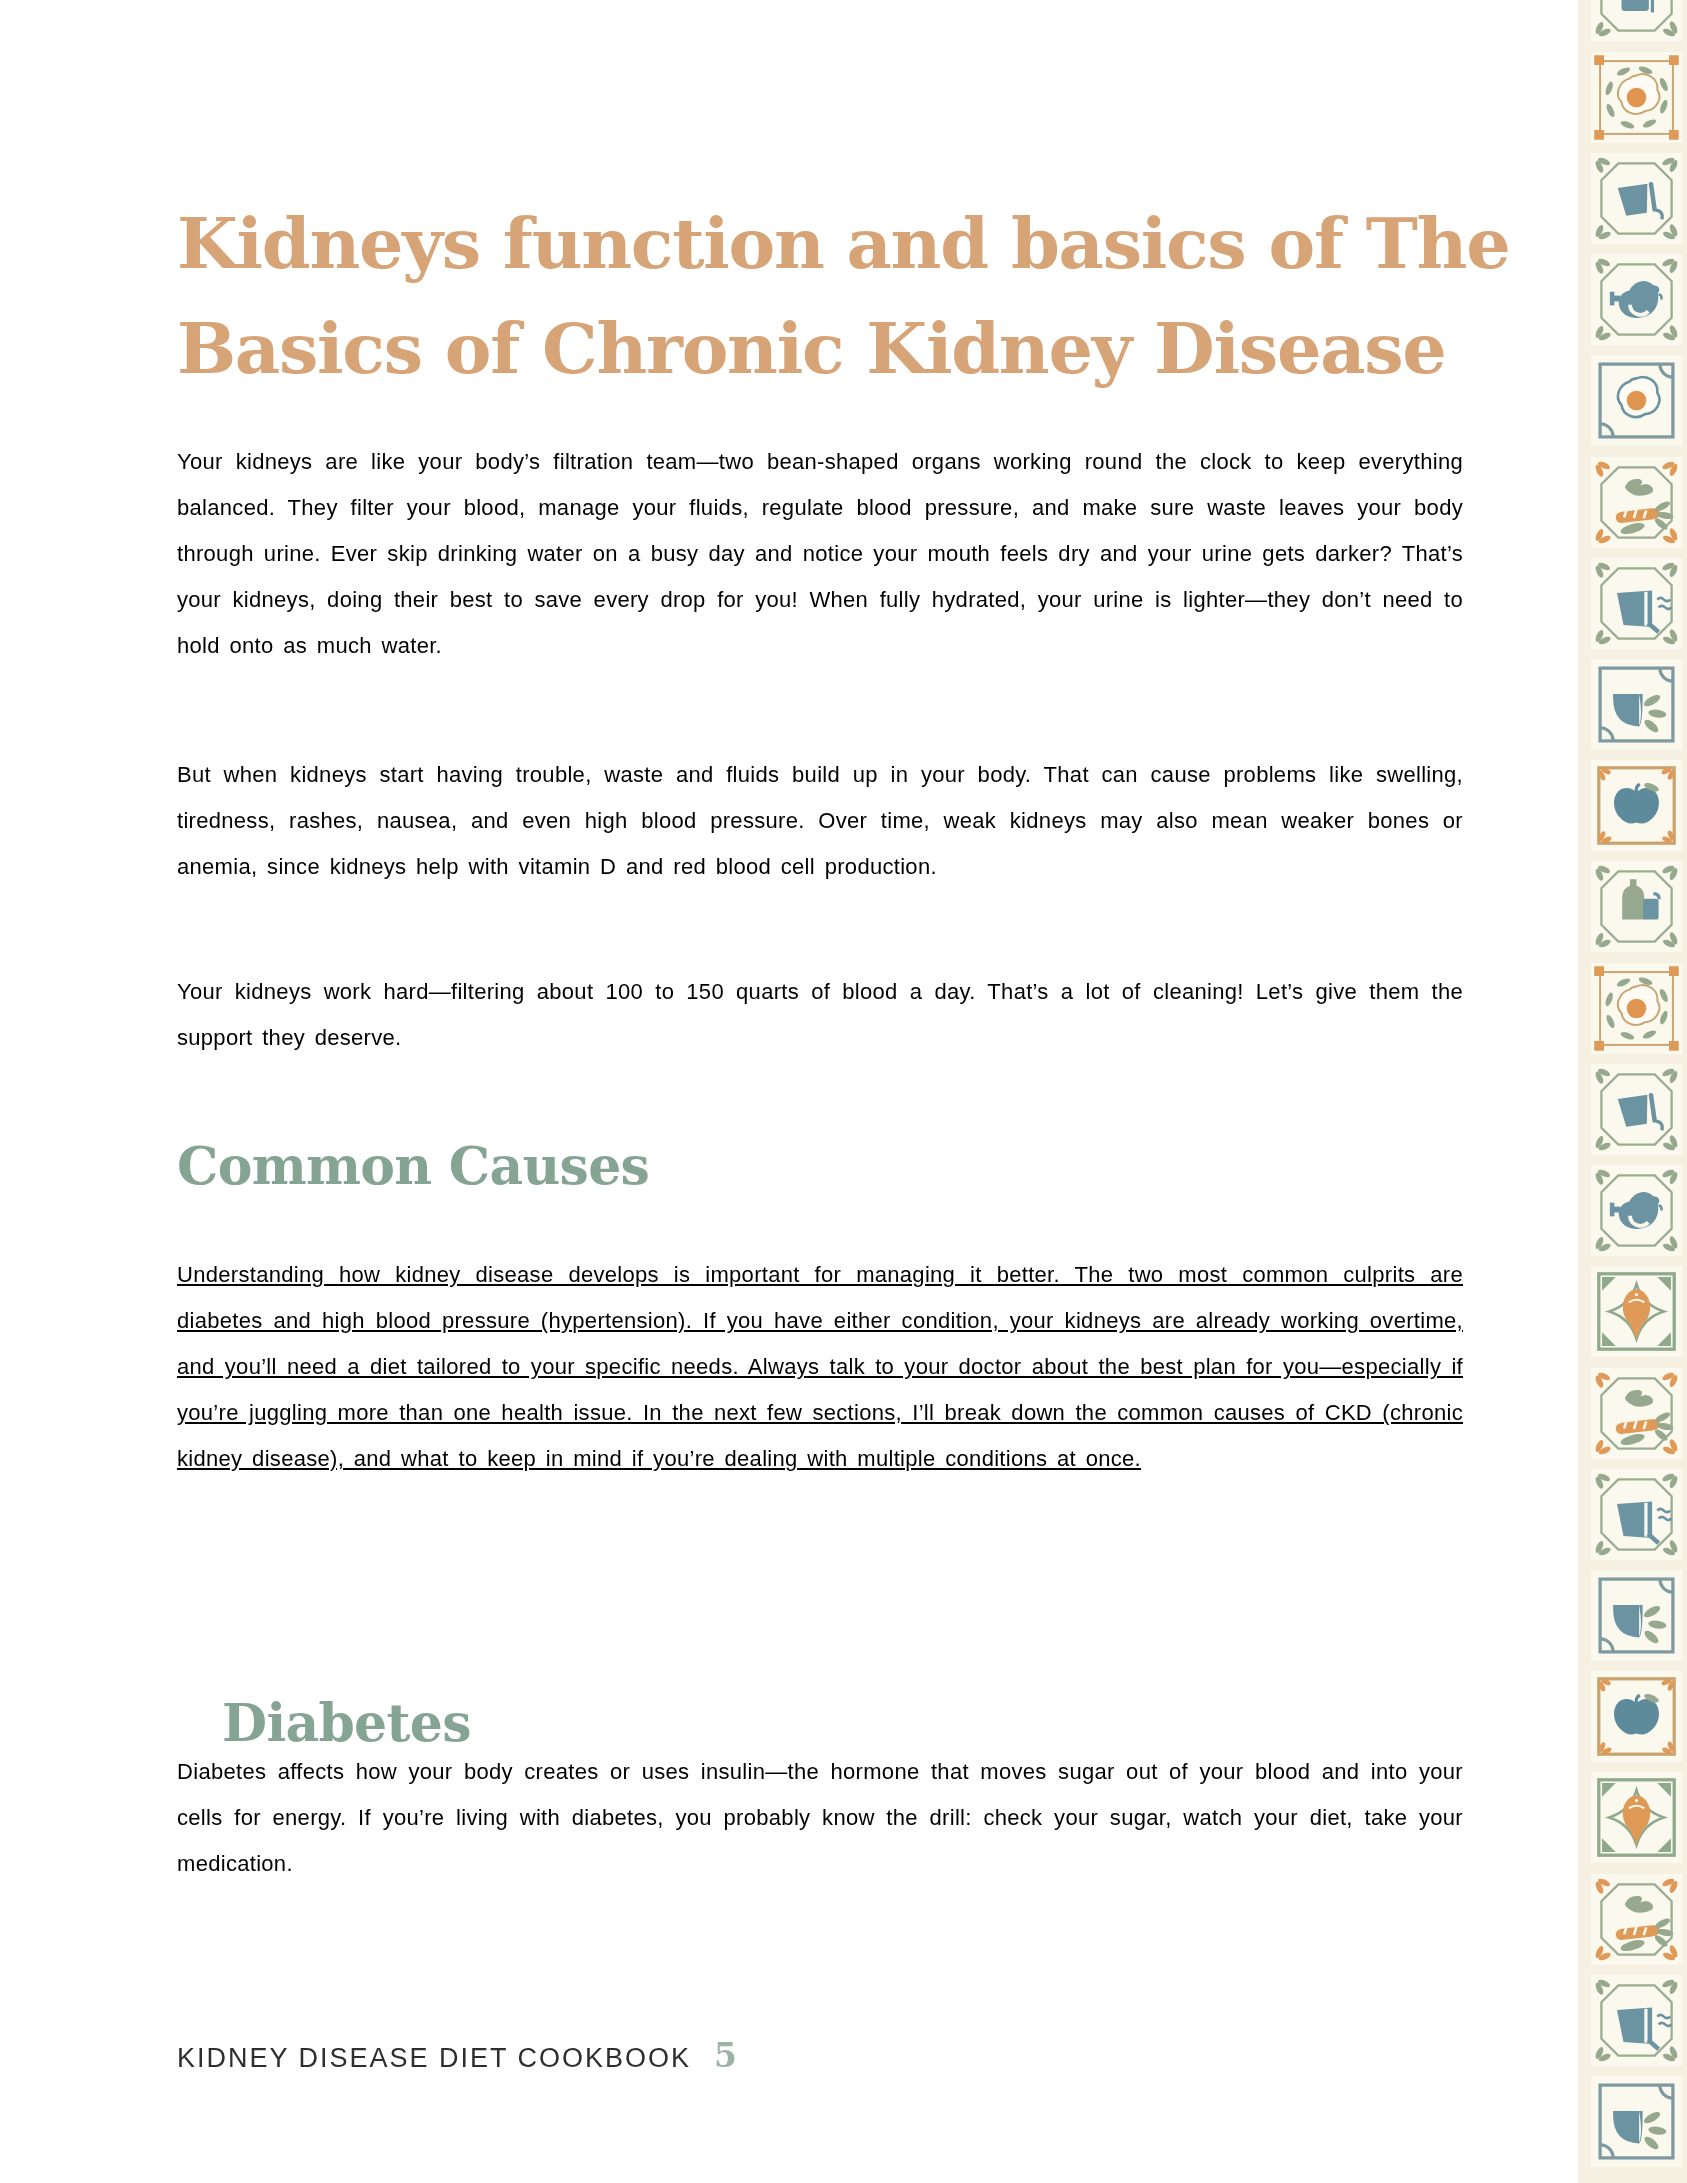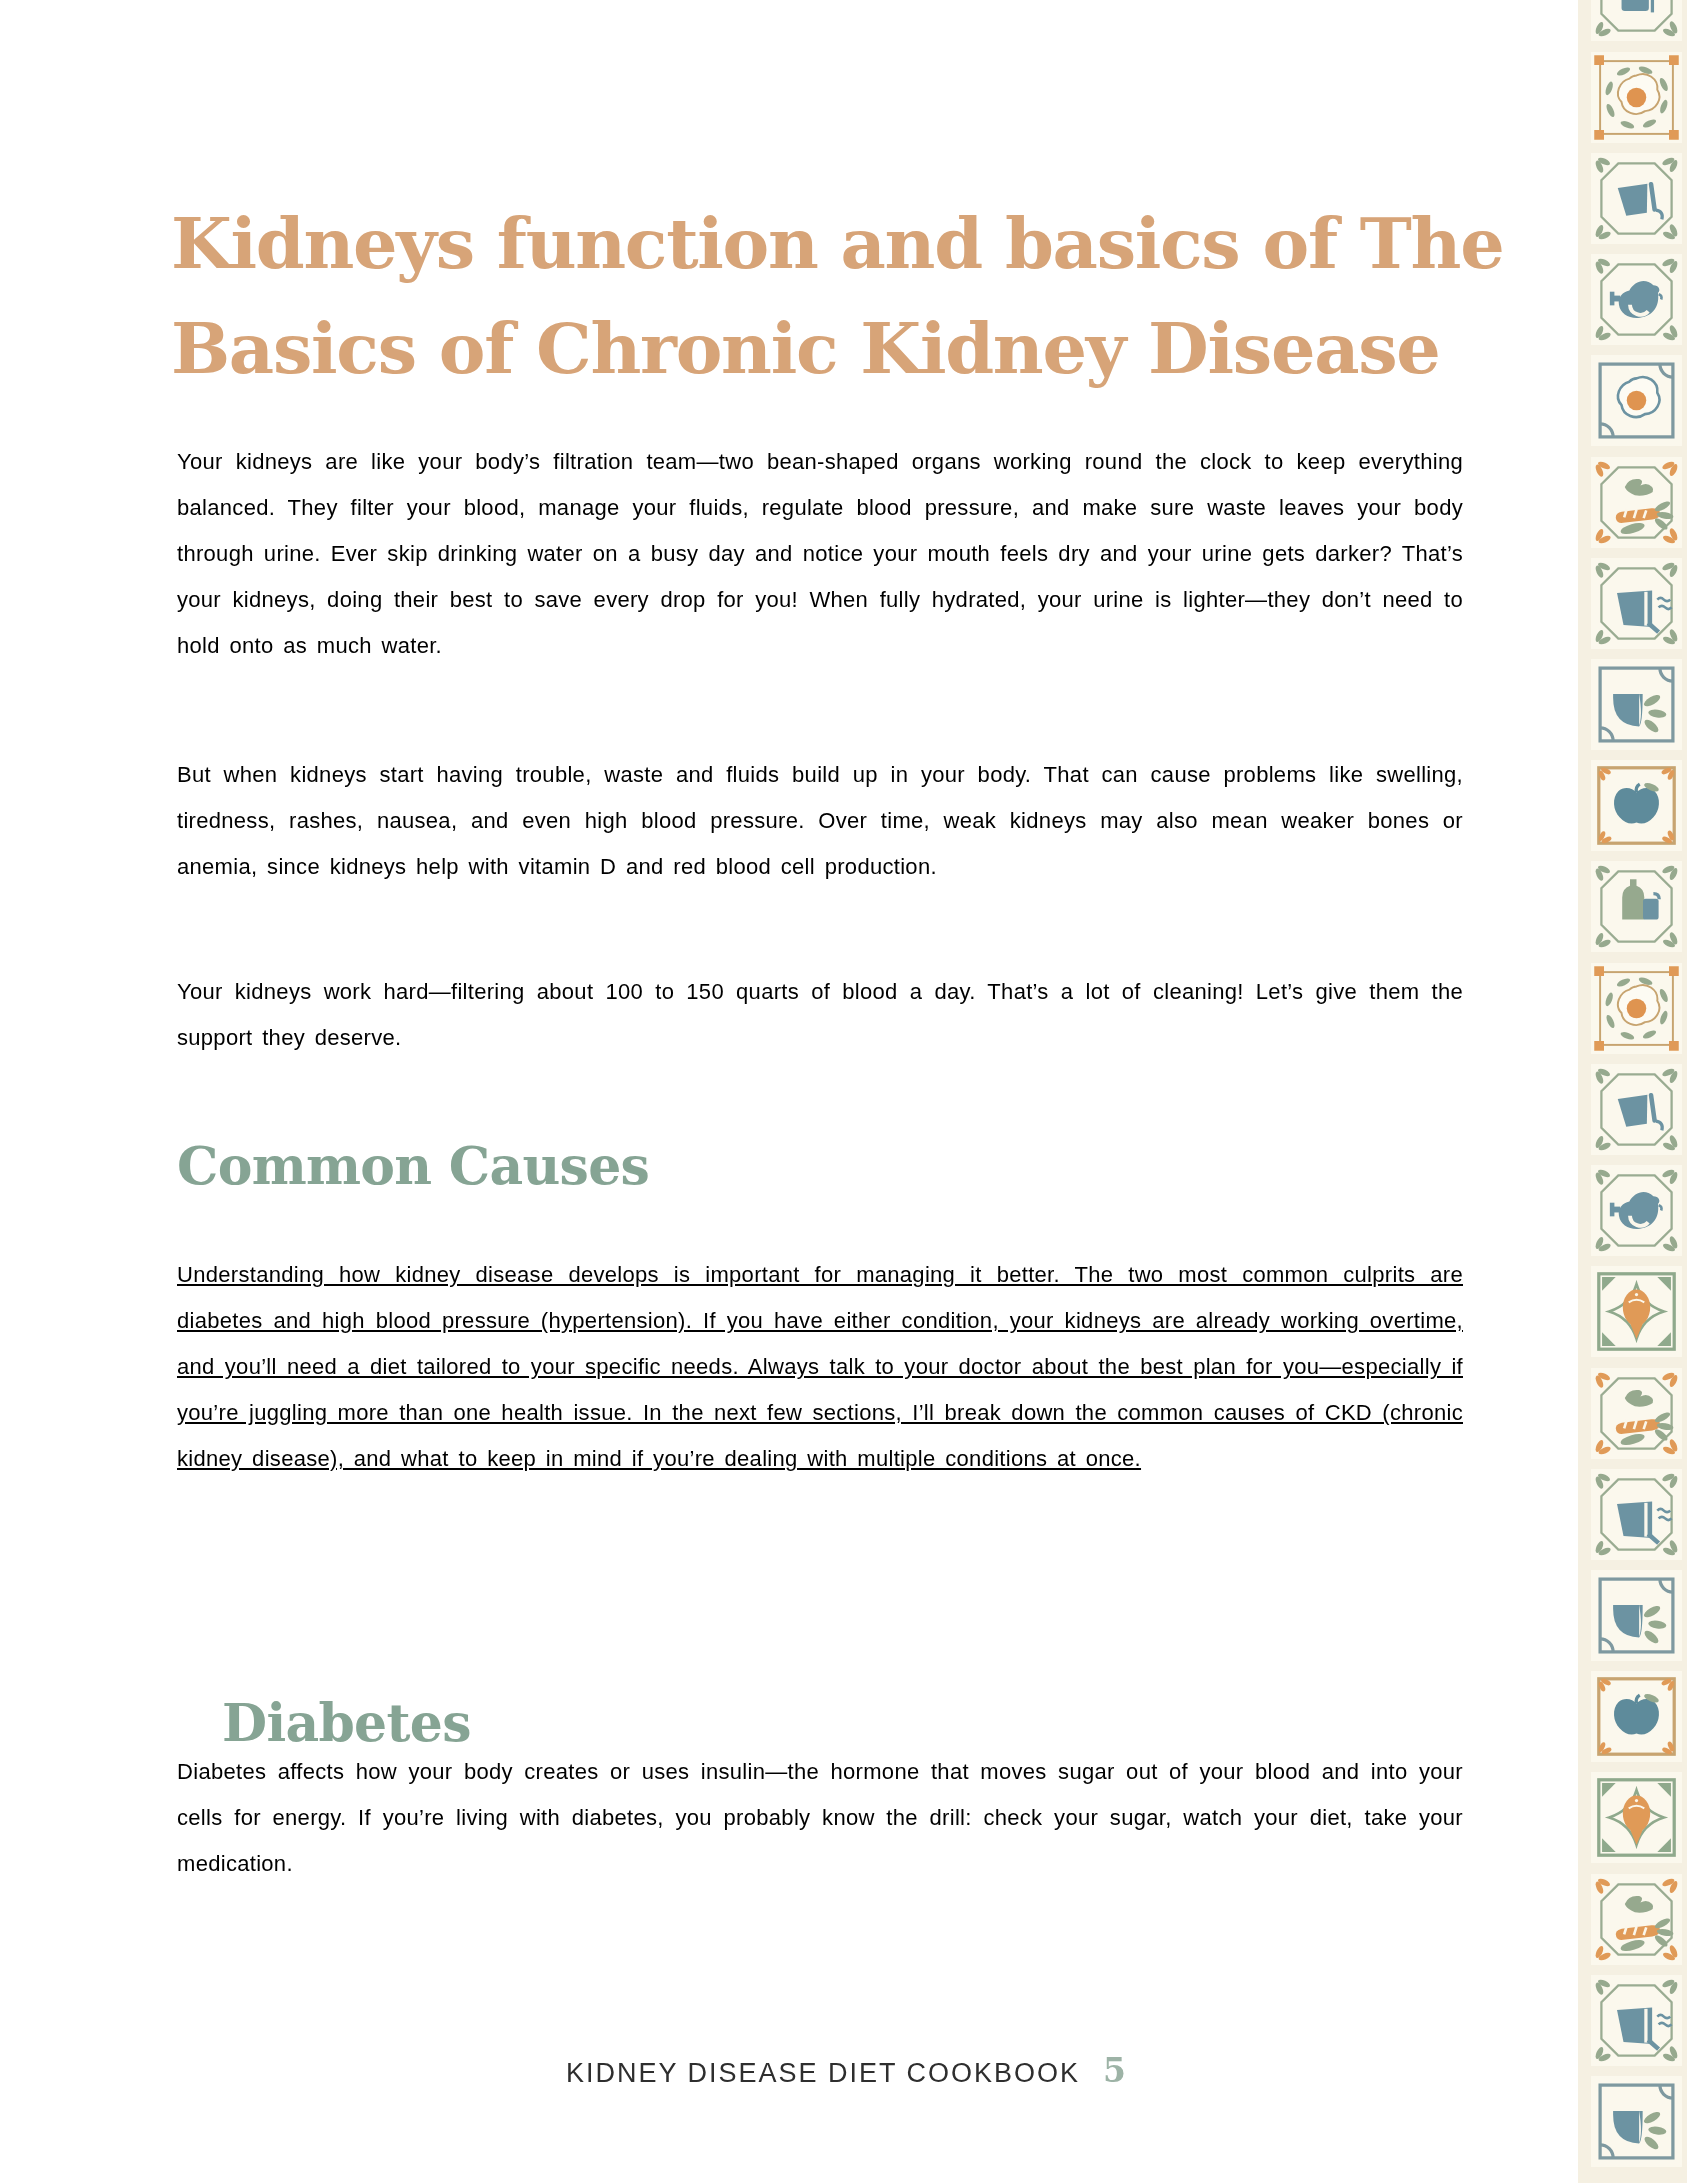--- a/index.html
+++ b/index.html
@@ -1,31 +1,31 @@
 <!DOCTYPE html>
 <html style="font-size:10.6px"><head>
 <meta charset="utf-8">
 <style>
   html,body{margin:0;padding:0;background:#e8e8e8;}
   .page{position:relative;width:1687px;height:2183px;background:#ffffff;overflow:hidden;
         font-family:"Liberation Sans",sans-serif;}
-  .title{position:absolute;left:171px;top:191px;width:1323px;
+  .title{position:absolute;left:177px;top:191px;width:1323px;
          font-family:"DejaVu Serif",serif;font-weight:700;
          font-size:70px;line-height:105px;letter-spacing:-1.3px;color:#D7A478;}
   .title div{white-space:nowrap;}
   .body-par{position:absolute;left:177px;width:1286px;
             font-size:22px;line-height:46px;font-weight:300;color:#000000;
             text-align:justify;letter-spacing:0.3px;word-spacing:3.3px;}
   .p1{top:439px;} .p2{top:752px;} .p3{top:969px;}
   .p4{top:1252px;text-decoration:underline;} .p5{top:1749px;}
   .h2{position:absolute;left:177px;font-family:"DejaVu Serif",serif;font-weight:700;
       font-size:52px;color:#86A494;letter-spacing:-0.7px;}
   .h2a{top:1135px;} .h2b{top:1692px;margin-left:45px;}
-  .footer{position:absolute;left:177px;top:2036px;width:1338px;text-align:center;
-          white-space:nowrap;margin-top:15px;}
+  .footer{position:absolute;left:177px;top:2036px;width:1338px;text-align:left;
+          white-space:nowrap;}
   .footer .book{font-size:27px;letter-spacing:2px;color:#2e2e2e;font-weight:300;}
   .footer .pnum{font-family:"DejaVu Serif",serif;font-weight:700;font-size:33px;
           color:#9DB3A6;margin-left:20px;}
   .sidebar{position:absolute;right:0;top:0;width:109px;height:2183px;background:#F5F0E2;}
   .tile{position:absolute;left:13.2px;width:91px;height:91px;}
   .tile svg{display:block;}
 </style>
 </head>
 <body>
 

